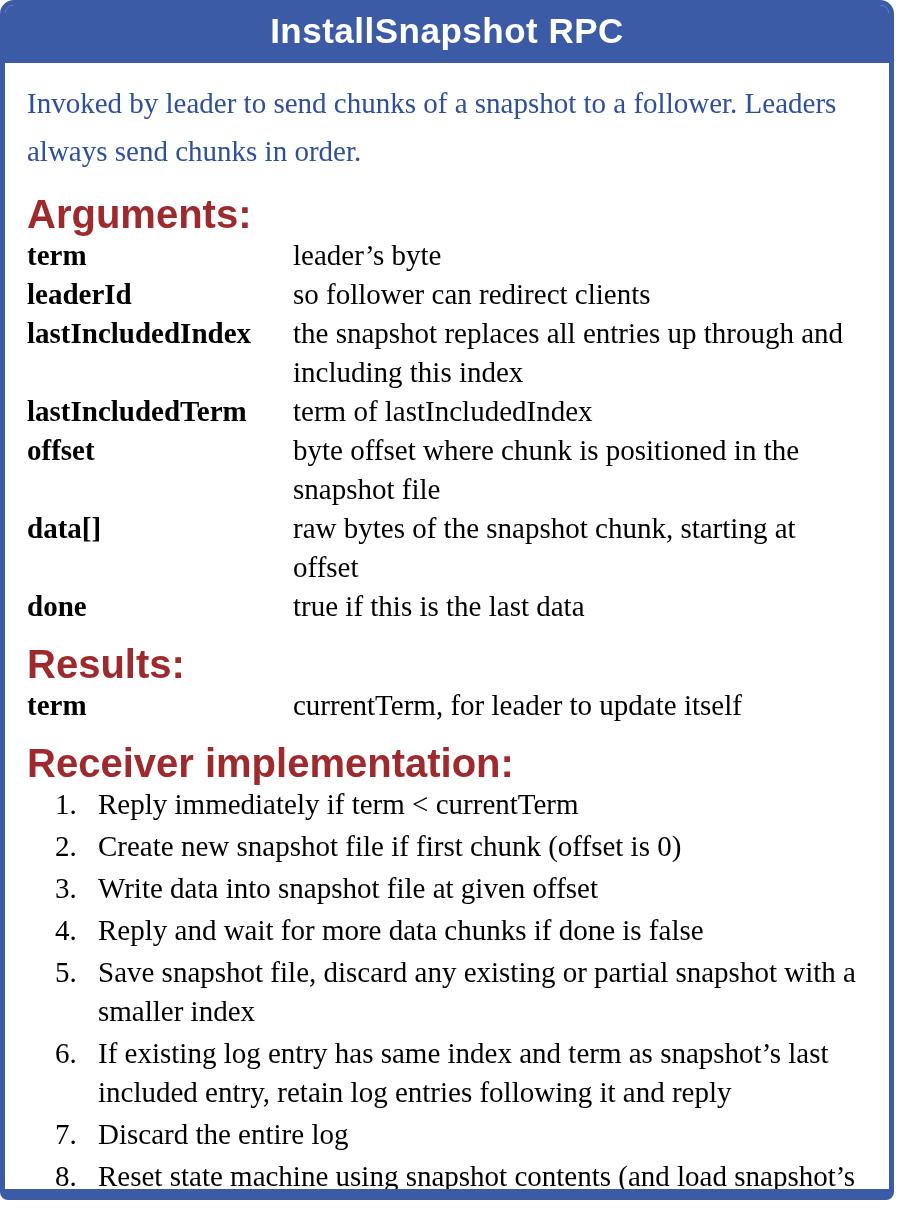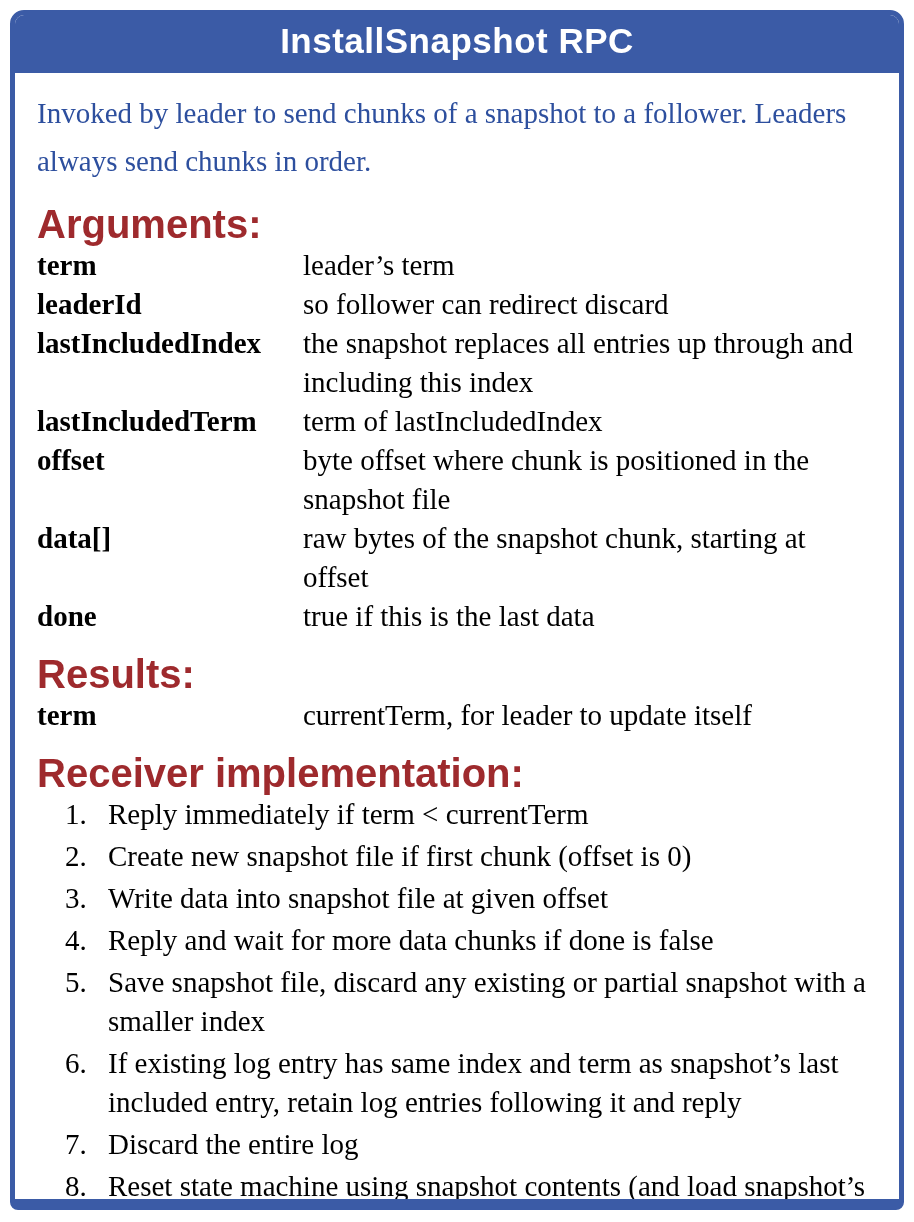--- a/index.html
+++ b/index.html
@@ -5,21 +5,20 @@
   html, body {
     margin: 0;
     padding: 0;
     background: #ffffff;
   }
   .page {
     width: 914px;
     height: 1222px;
     background: #ffffff;
     box-sizing: border-box;
-    padding: 10px;
     font-family: "Liberation Serif", serif;
   }
   .figure {
     box-sizing: border-box;
     width: 894px;
     height: 1200px;
     border: 5px solid var(--blue);
     border-bottom-width: 11px;
     border-radius: 14px 14px 8px 8px;
     background: #ffffff;
@@ -101,26 +100,26 @@
     <div class="figure-body">
 
       <p class="intro">Invoked by leader to send chunks of a snapshot to a follower. Leaders always send chunks in order.</p>
 
       <div class="section-heading">Arguments:</div>
 
       <div class="param-table">
 
           <div class="param-row">
             <span class="param-name">term</span>
-            <span class="param-desc">leader’s term</span>
+            <span class="param-desc">leader’s byte</span>
           </div>
 
           <div class="param-row">
             <span class="param-name">leaderId</span>
-            <span class="param-desc">so follower can redirect discard</span>
+            <span class="param-desc">so follower can redirect clients</span>
           </div>
 
           <div class="param-row">
             <span class="param-name">lastIncludedIndex</span>
             <span class="param-desc">the snapshot replaces all entries up through and including this index</span>
           </div>
 
           <div class="param-row">
             <span class="param-name">lastIncludedTerm</span>
             <span class="param-desc">term of lastIncludedIndex</span>

